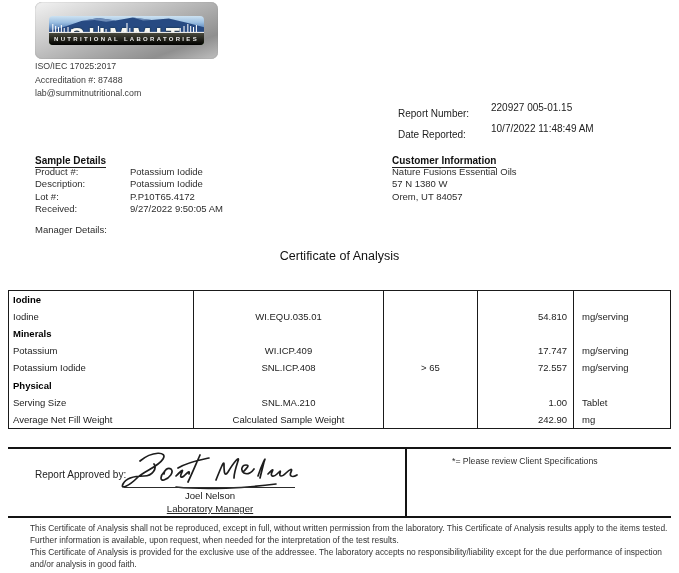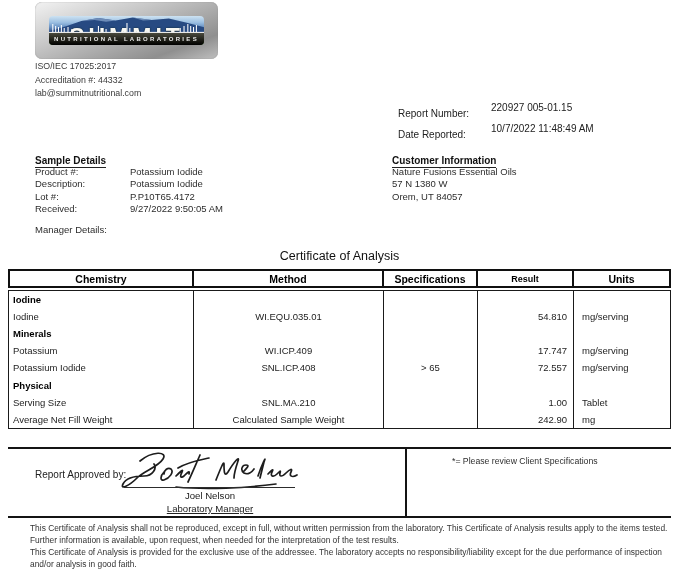--- a/index.html
+++ b/index.html
@@ -139,21 +139,21 @@
         </g>
       </svg>
       <div class="banner">
         <span>NUTRITIONAL LABORATORIES</span>
       </div>
     </div>
   </div>
 
   <div class="abs accred">
     <div>ISO/IEC 17025:2017</div>
-    <div>Accreditation #: 44332</div>
+    <div>Accreditation #: 87488</div>
     <div>lab@summitnutritional.com</div>
   </div>
 
   <div class="abs report-info">
     <div class="row">
       <div class="lbl">Report Number:</div>
       <div class="val">220927 005-01.15</div>
     </div>
     <div class="row">
       <div class="lbl">Date Reported:</div>
@@ -188,27 +188,20 @@
     <span class="sec-head">Customer Information</span>
   </div>
   <div class="abs fields" style="left:392px; top:166px;">
     <div>Nature Fusions Essential Oils</div>
     <div>57 N 1380 W</div>
     <div>Orem, UT 84057</div>
   </div>
 
   <div class="abs coa-title">Certificate of Analysis</div>
 
-  <div class="abs tbl-head">
-    <div>Chemistry</div>
-    <div>Method</div>
-    <div>Specifications</div>
-    <div class="small">Result</div>
-    <div>Units</div>
-  </div>
 
   <div class="abs tbl-body">
     <div class="c-chem bR cat">Iodine</div>
     <div class="c-method bR"></div>
     <div class="c-spec bR"></div>
     <div class="c-result bR"></div>
     <div class="c-units"></div>
 
     <div class="c-chem bR">Iodine</div>
     <div class="c-method bR">WI.EQU.035.01</div>

